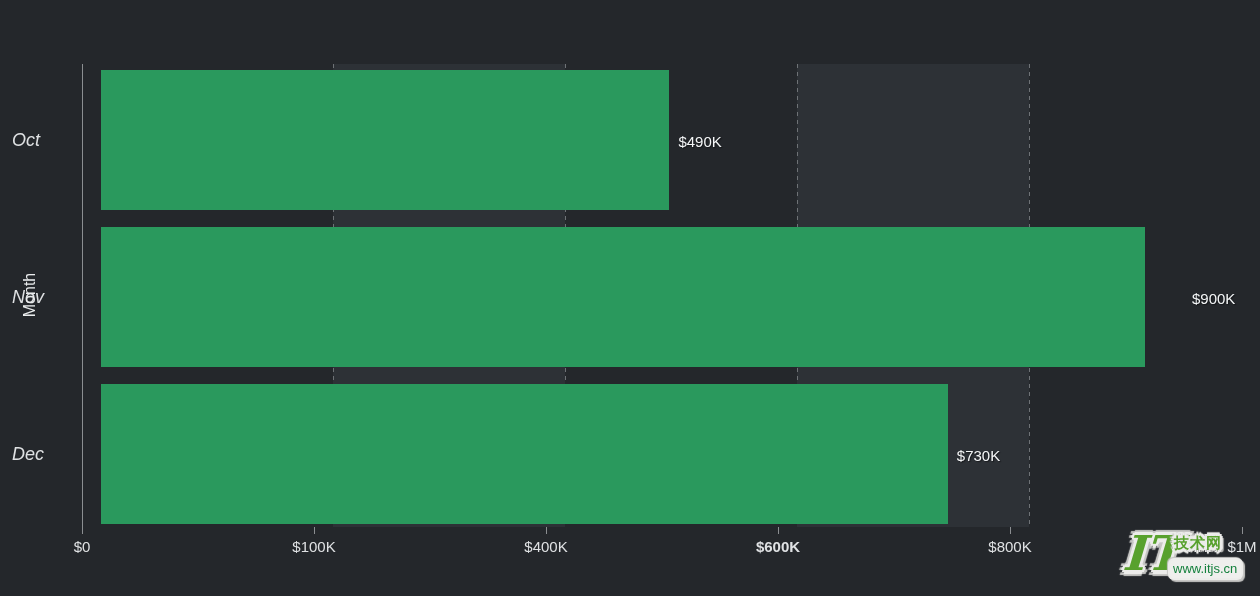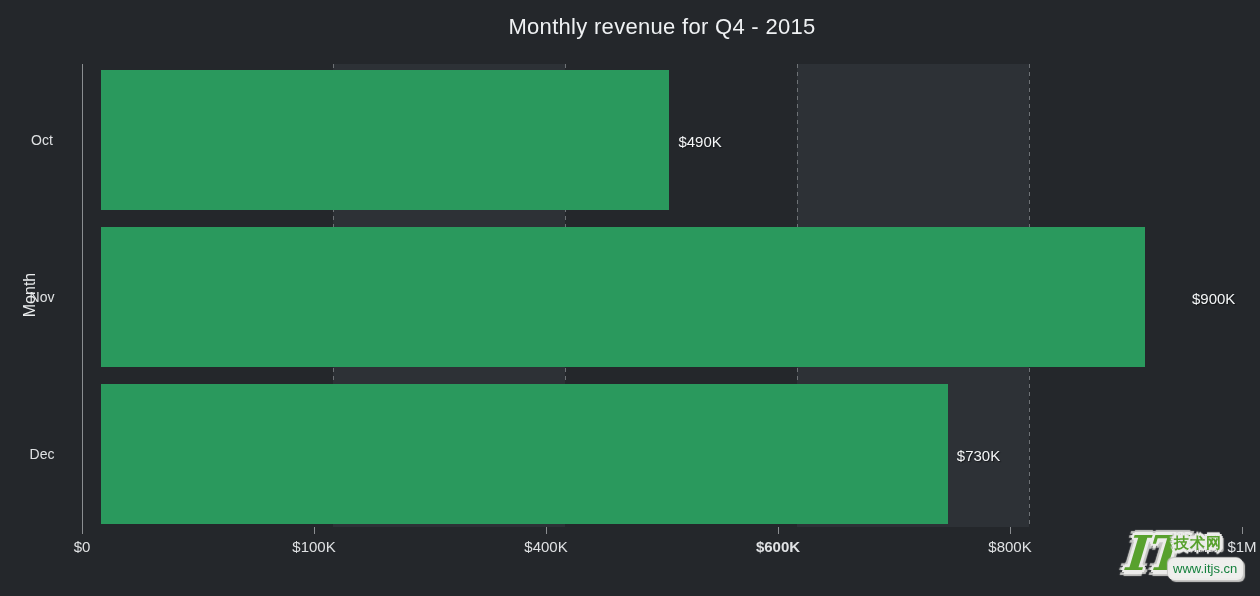--- a/index.html
+++ b/index.html
@@ -20,22 +20,22 @@
   }
   .axis-zero-line { position:absolute; left:82px; top:64px; width:1px; height:470px; background:#8b8e91; z-index:1; }
   .axis-tick { position:absolute; top:527px; width:1px; height:7px; background:#8b8e91; z-index:1; }
   .bar { position:absolute; left:0; height:140px; z-index:2; }
   .bar-value-label {
     position:absolute; z-index:3; transform:translateY(-50%);
     font-size:15px; color:#f4f6f7; white-space:nowrap;
     text-shadow:1px 1px 1px rgba(16,18,20,0.75);
   }
   .y-category-label {
-    position:absolute; width:60px; left:12px; text-align:center;
-    font-size:14px; color:#dfe1e3; line-height:16px;
+    position:absolute; width:60px; left:12px; text-align:left;
+    font-size:18px; color:#dfe1e3; line-height:16px;font-style:italic;
   }
   .x-tick-label {
     position:absolute; top:538px; width:90px; text-align:center;
     font-size:15px; color:#dfe1e3;
   }
   .x-axis-title {
     position:absolute; left:82px; top:562px; width:1160px; text-align:center;
     font-size:16px; color:#eaeced;
   }
   .y-axis-title {
@@ -66,21 +66,20 @@
     font-size:13px; color:#15803d; background:#efefed; padding:1px 4px 2px 3px;
     border-radius:4px; white-space:nowrap;
     box-shadow:0 0 0 2px #ececea, 2px 2px 1px 2px #c7c7c5, -1px -1px 1px 2px #c7c7c5;
   }
 </style>
 </head>
 <body>
 
 <div class="page">
 
-  <div class="chart-title">Monthly revenue for Q4 - 2015</div>
 
   <div class="axis-zero-line"></div>
 
   <div class="plot" id="plot">
       <div class="band" style="left: 232px; width: 232px; background: rgb(45, 49, 54);"></div>
       <div class="gridline" style="left: 232px;"></div>
       <div class="gridline" style="left: 464px;"></div>
       <div class="band" style="left: 696px; width: 232px; background: rgb(45, 49, 54);"></div>
       <div class="gridline" style="left: 696px;"></div>
       <div class="gridline" style="left: 928px;"></div>

